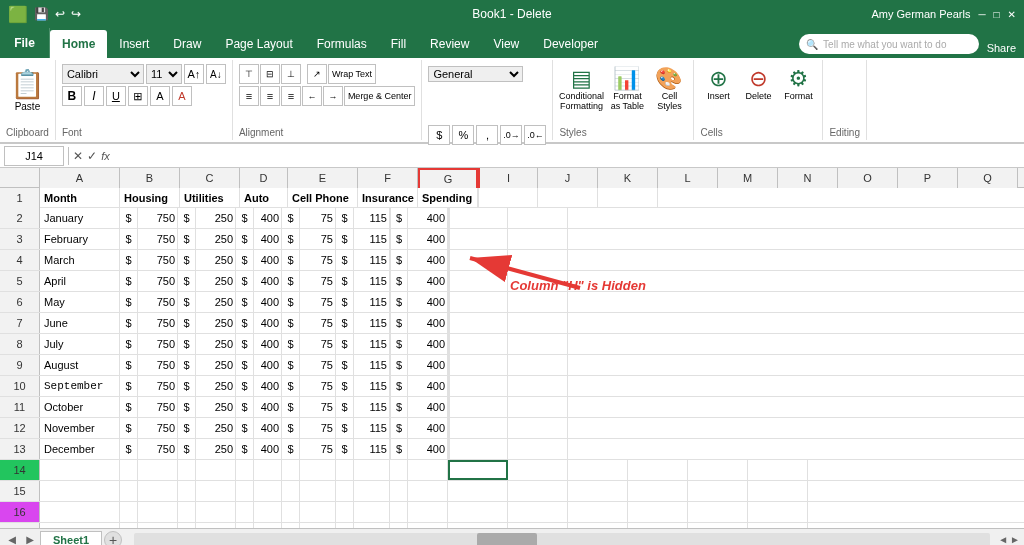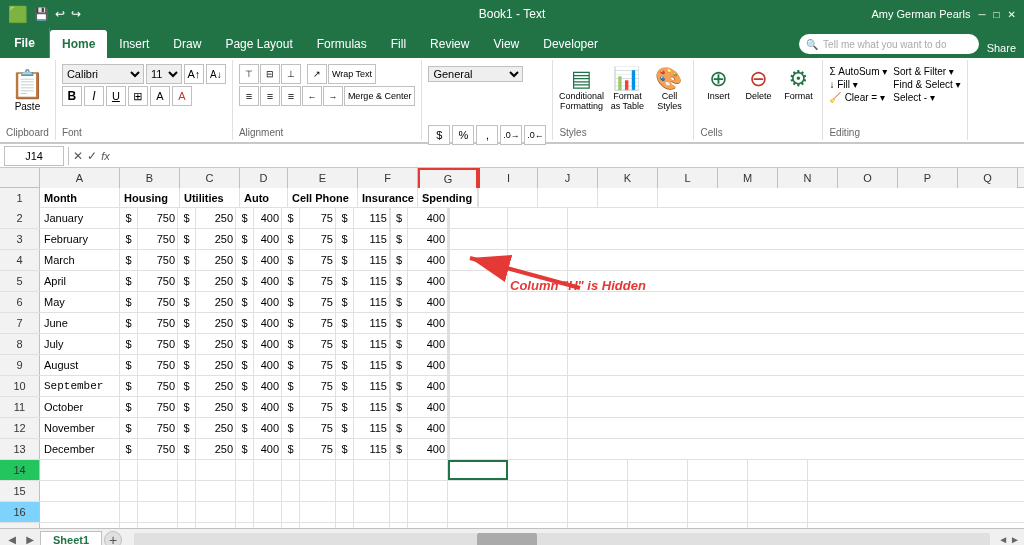--- a/index.html
+++ b/index.html
@@ -57,21 +57,21 @@
 
 <div id="app" style="width:1024px; height:545px; overflow:hidden; position:relative; font-family:'Segoe UI',Arial,sans-serif;">
 
   <div id="title-bar" style="height:28px; background:#217346; display:flex; align-items:center; padding:0 8px; position:relative;">
     <div style="display:flex; align-items:center; gap:6px;">
       <span style="color:white; font-size:16px;">🟩</span>
       <span style="color:white; font-size:12px; cursor:pointer;">💾</span>
       <span style="color:white; font-size:12px; cursor:pointer;">↩</span>
       <span style="color:white; font-size:12px; cursor:pointer;">↪</span>
     </div>
-    <div style="position:absolute; left:50%; transform:translateX(-50%); color:white; font-size:12px;">Book1 - Text</div>
+    <div style="position:absolute; left:50%; transform:translateX(-50%); color:white; font-size:12px;">Book1 - Delete</div>
     <div style="margin-left:auto; display:flex; align-items:center; gap:8px; color:white; font-size:11px;">
       <span>Amy German Pearls</span>
       <span style="cursor:pointer; font-size:10px;">─</span>
       <span style="cursor:pointer; font-size:10px;">□</span>
       <span style="cursor:pointer; font-size:10px;">✕</span>
     </div>
   </div>
 
   <div style="position:relative; height:30px; background:#217346; display:flex; align-items:flex-end;">
     <div style="width:50px; height:30px; background:#217346; color:white; display:flex; align-items:center; justify-content:center; font-size:12px; font-weight:bold; cursor:pointer; border-right: 1px solid rgba(255,255,255,0.2);">File</div>
@@ -189,32 +189,20 @@
         </div>
         <div style="display:flex; flex-direction:column; align-items:center; cursor:pointer; width:36px;">
           <span style="font-size:22px; color:#217346;">⚙</span>
           <span style="font-size:9px; text-align:center; line-height:1.1;">Format</span>
         </div>
       </div>
       <div style="font-size:10px; color:#666; margin-top:auto;">Cells</div>
     </div>
 
     <div style="display:flex; flex-direction:column; border-right:1px solid #e0e0e0; padding:2px 6px;">
-      <div style="display:flex; gap:6px; flex:1; align-items:flex-start; margin-top:4px;">
-        <div style="display:flex; flex-direction:column; gap:2px;">
-          <div style="font-size:10px; cursor:pointer; display:flex; align-items:center; gap:2px; white-space:nowrap;">Σ AutoSum ▾</div>
-          <div style="font-size:10px; cursor:pointer; display:flex; align-items:center; gap:2px;">↓ Fill ▾</div>
-          <div style="font-size:10px; cursor:pointer; display:flex; align-items:center; gap:2px;">🧹 Clear = ▾</div>
-        </div>
-        <div style="display:flex; flex-direction:column; gap:2px;">
-          <div style="font-size:10px; cursor:pointer; white-space:nowrap;">Sort &amp; Filter ▾</div>
-          <div style="font-size:10px; cursor:pointer; white-space:nowrap;">Find &amp; Select ▾</div>
-          <div style="font-size:10px; cursor:pointer; white-space:nowrap;">Select - ▾</div>
-        </div>
-      </div>
       <div style="font-size:10px; color:#666; margin-top:auto;">Editing</div>
     </div>
 
   </div>
 
   <div id="formula-bar" style="height:24px; background:white; border-bottom:1px solid #c8c8c8; display:flex; align-items:center; padding:0 4px; gap:4px;">
     <input type="text" value="J14" style="width: 60px; height: 20px; border: 1px solid rgb(192, 192, 192); font-size: 11px; padding: 0px 4px; text-align: center;">
     <div style="width:1px; height:18px; background:#c0c0c0;"></div>
     <span style="font-size:12px; color:#555; cursor:pointer;">✕</span>
     <span style="font-size:12px; color:#555; cursor:pointer;">✓</span>
@@ -518,21 +506,21 @@
             <div style="width: 18px; min-width: 18px; border-right: 1px solid rgb(224, 224, 224); height: 20px;"></div>
             <div style="width: 40px; min-width: 40px; border-right: 1px solid rgb(224, 224, 224); height: 20px;"></div>
             <div style="width: 60px; min-width: 60px; border-right: 1px solid rgb(224, 224, 224); height: 20px;"></div>
             <div style="width: 60px; min-width: 60px; border-right: 1px solid rgb(224, 224, 224); height: 20px;"></div>
             <div style="width: 60px; min-width: 60px; border-right: 1px solid rgb(224, 224, 224); height: 20px;"></div>
             <div style="width: 60px; min-width: 60px; border-right: 1px solid rgb(224, 224, 224); height: 20px;"></div>
             <div style="width: 60px; min-width: 60px; border-right: 1px solid rgb(224, 224, 224); height: 20px;"></div>
             <div style="width: 60px; min-width: 60px; border-right: 1px solid rgb(224, 224, 224); height: 20px;"></div>
           </div>
           <div style="display: flex; border-bottom: 1px solid rgb(224, 224, 224); min-height: 20px;">
-            <div style="width: 40px; min-width: 40px; background: #7dd3fc; border-right: 1px solid rgb(192, 192, 192); display: flex; align-items: center; justify-content: center; font-size: 11px; color: rgb(51, 51, 51); height: 20px;">16</div>
+            <div style="width: 40px; min-width: 40px; background: #d946ef; border-right: 1px solid rgb(192, 192, 192); display: flex; align-items: center; justify-content: center; font-size: 11px; color: rgb(51, 51, 51); height: 20px;">16</div>
             <div style="width: 80px; min-width: 80px; border-right: 1px solid rgb(224, 224, 224); height: 20px;"></div>
             <div style="width: 18px; min-width: 18px; border-right: 1px solid rgb(224, 224, 224); height: 20px;"></div>
             <div style="width: 40px; min-width: 40px; border-right: 1px solid rgb(224, 224, 224); height: 20px;"></div>
             <div style="width: 18px; min-width: 18px; border-right: 1px solid rgb(224, 224, 224); height: 20px;"></div>
             <div style="width: 40px; min-width: 40px; border-right: 1px solid rgb(224, 224, 224); height: 20px;"></div>
             <div style="width: 18px; min-width: 18px; border-right: 1px solid rgb(224, 224, 224); height: 20px;"></div>
             <div style="width: 28px; min-width: 28px; border-right: 1px solid rgb(224, 224, 224); height: 20px;"></div>
             <div style="width: 18px; min-width: 18px; border-right: 1px solid rgb(224, 224, 224); height: 20px;"></div>
             <div style="width: 36px; min-width: 36px; border-right: 1px solid rgb(224, 224, 224); height: 20px;"></div>
             <div style="width: 18px; min-width: 18px; border-right: 1px solid rgb(224, 224, 224); height: 20px;"></div>

